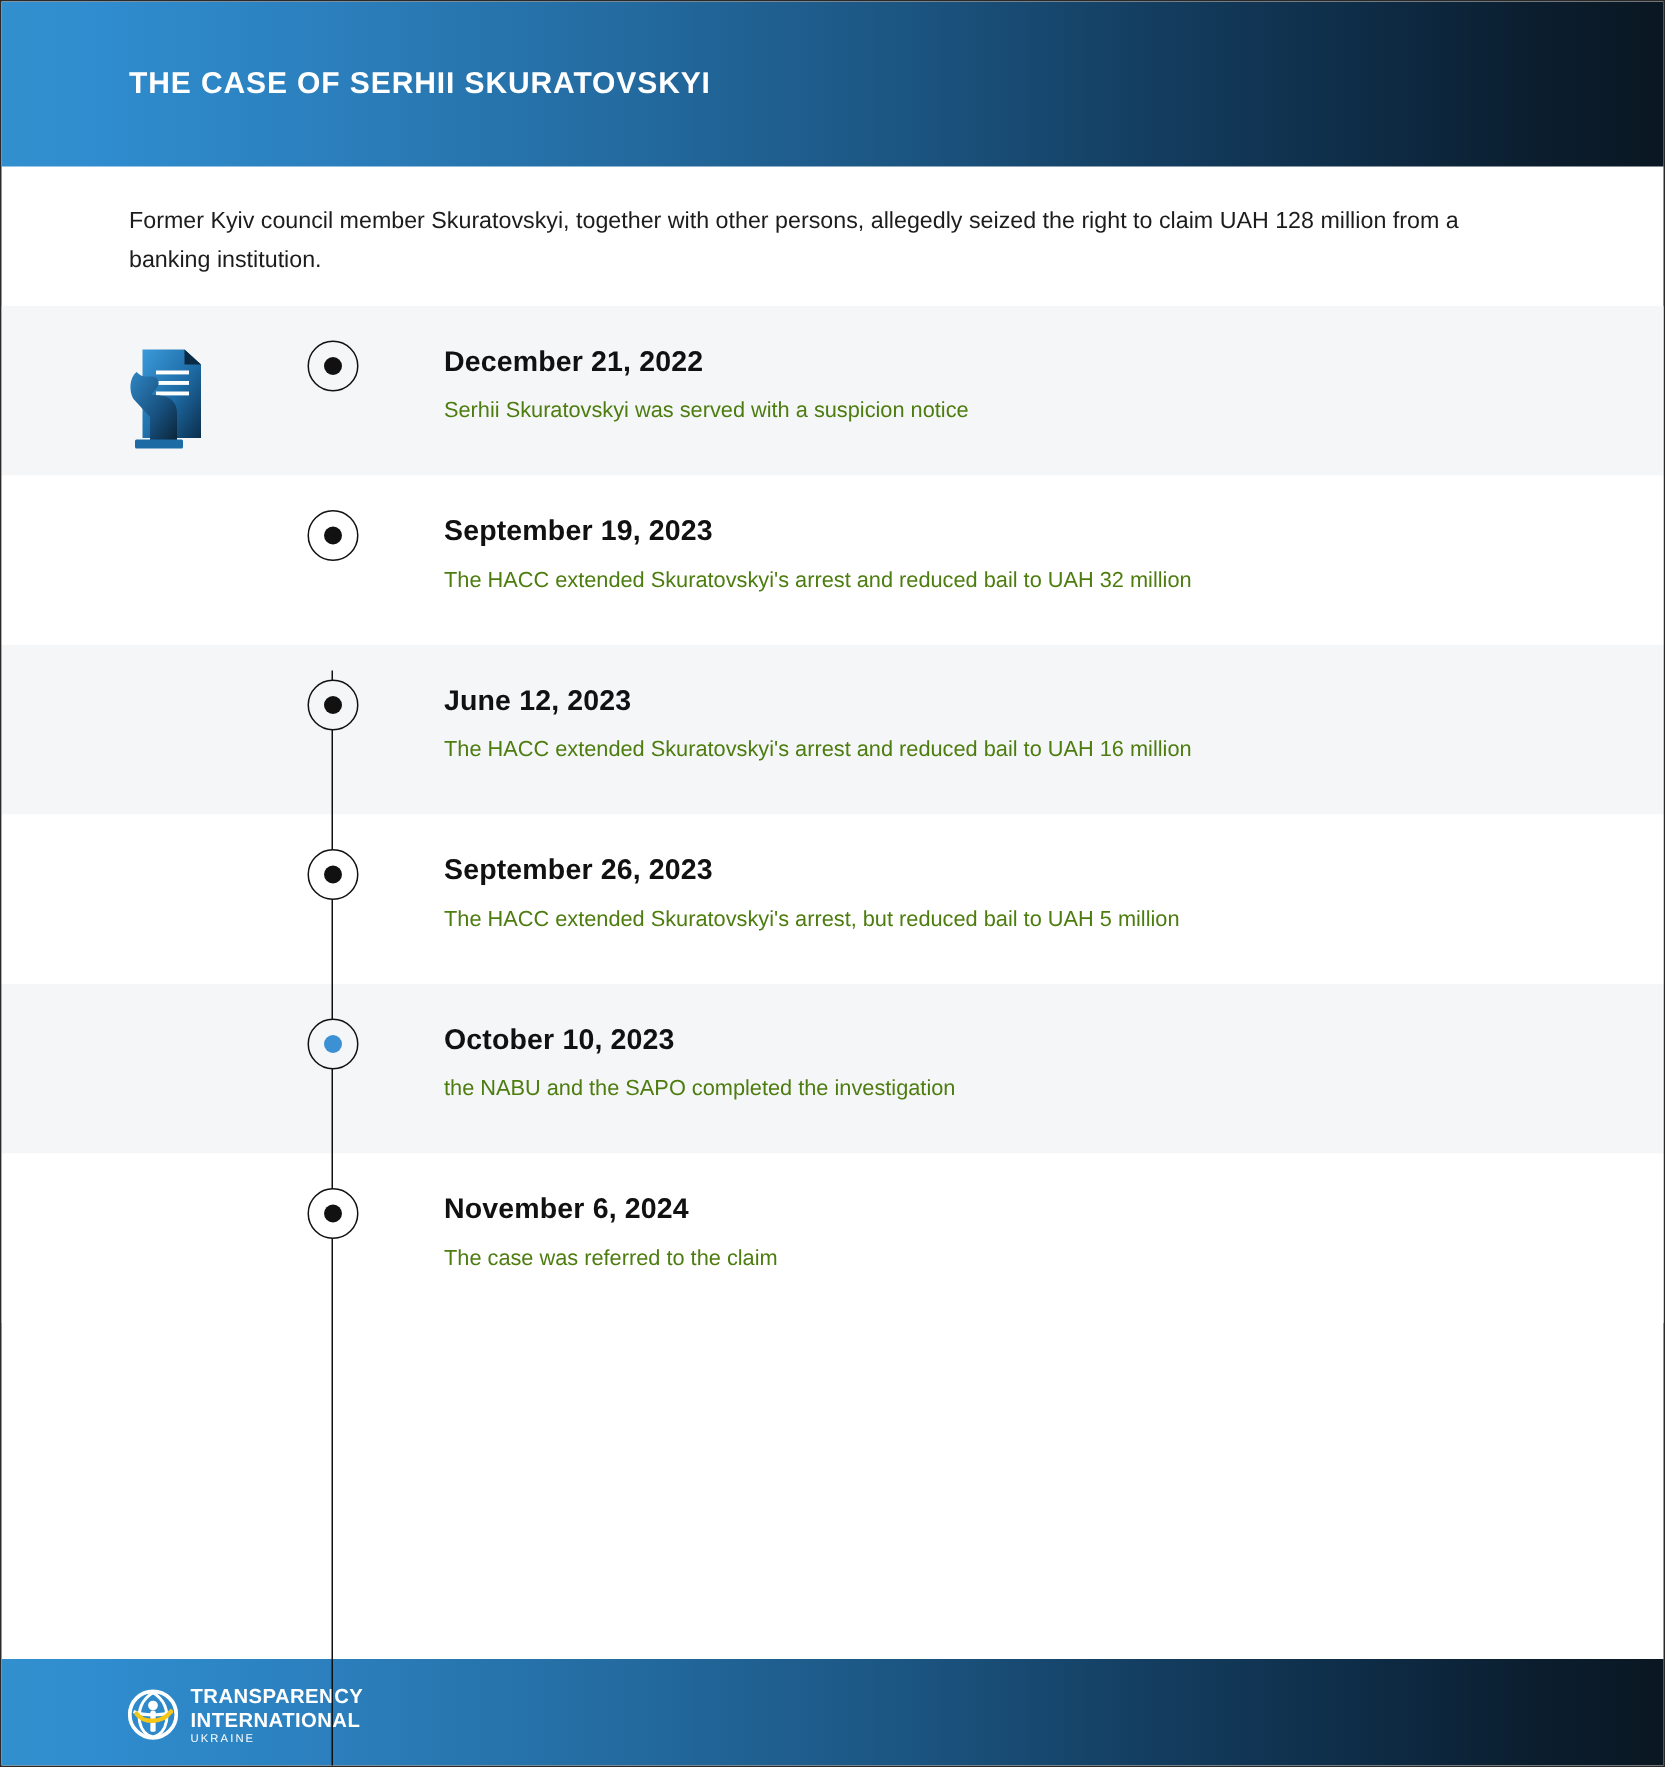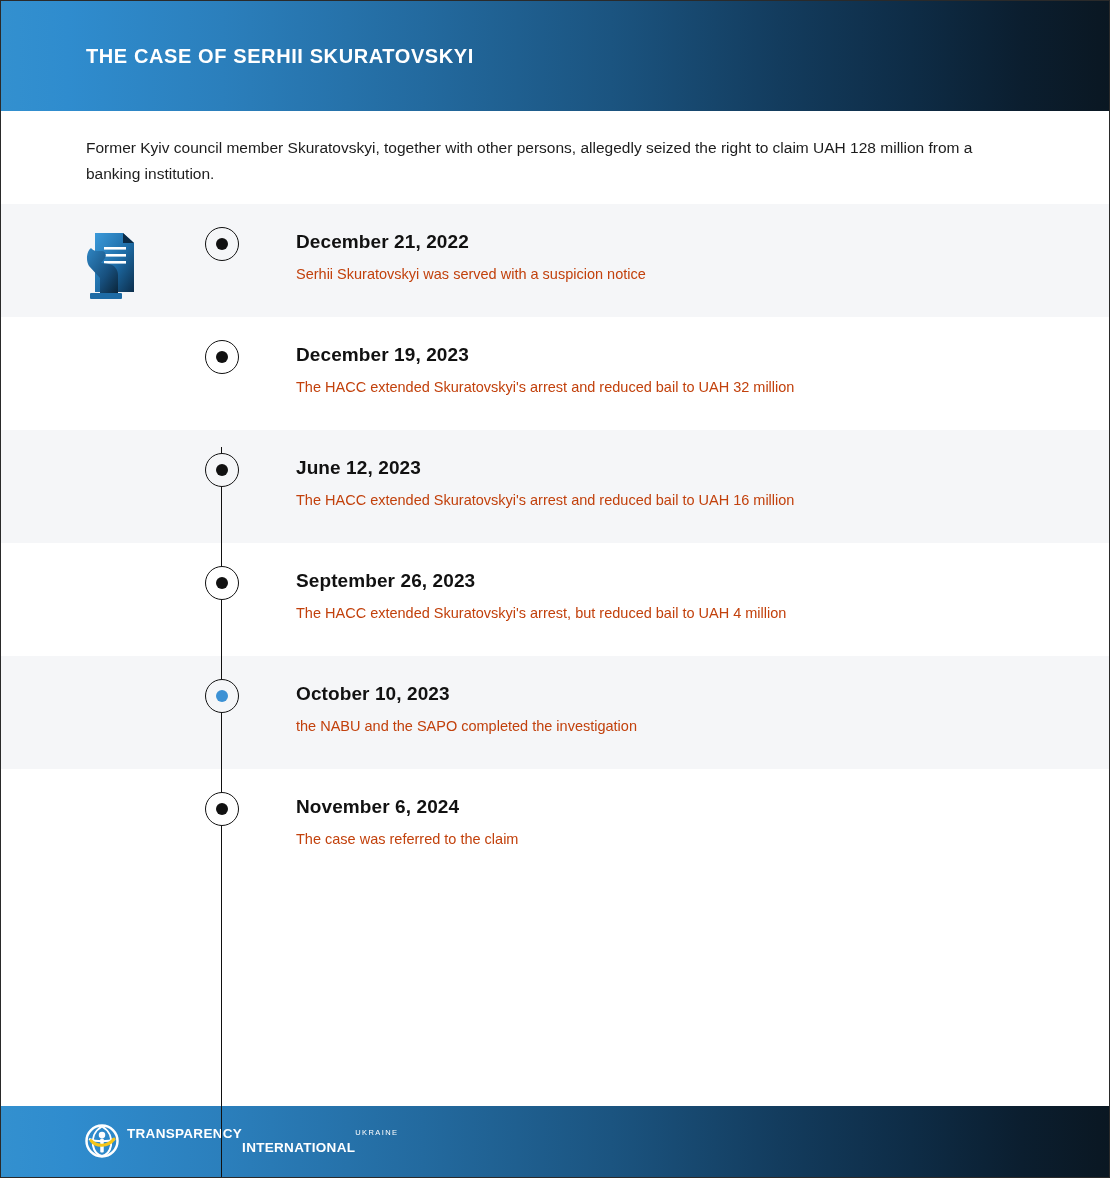--- a/index.html
+++ b/index.html
@@ -123,21 +123,21 @@
     font-weight: bold;
     color: #111111;
     letter-spacing: 0.1px;
     white-space: nowrap;
   }
   .trow-desc {
     position: absolute;
     left: 295px;
     top: 62px;
     font-size: 14.5px;
-    color: #c2410c;
+    color: #4d7c0f;
     white-space: nowrap;
   }
 
   
   .doc-icon {
     position: absolute;
     left: 80px;
     top: 24px;
     width: 60px;
     height: 78px;
@@ -164,28 +164,28 @@
   }
   .logo-block {
     position: absolute;
     left: 84px;
     top: 18px;
     display: flex;
     align-items: center;
     gap: 8px;
   }
   .logo-mark { width: 34px; height: 34px; display:block; }
-  .logo-text { display: flex; flex-direction: row; line-height: 1; }
+  .logo-text { display: flex; flex-direction: column; line-height: 1; }
   .logo-l1, .logo-l2 {
     color: #ffffff;
     font-size: 13.5px;
     font-weight: bold;
     letter-spacing: 0.3px;
   }
-  .logo-l2 { margin-top: 14px; }
+  .logo-l2 { margin-top: 2px; }
   .logo-l3 {
     color: #ffffff;
     font-size: 7.5px;
     font-weight: normal;
     letter-spacing: 1.4px;
     margin-top: 2px;
   }
 </style>
 </head>
 <body>
@@ -231,38 +231,38 @@
             <div class="dot-inner"></div>
           </div>
           <div class="trow-date">December 21, 2022</div>
           <div class="trow-desc">Serhii Skuratovskyi was served with a suspicion notice</div>
         </div>
         <div class="trow">
           <div class="dot-wrap">
             <div class="dot-outer"></div>
             <div class="dot-inner"></div>
           </div>
-          <div class="trow-date">December 19, 2023</div>
+          <div class="trow-date">September 19, 2023</div>
           <div class="trow-desc">The HACC extended Skuratovskyi's arrest and reduced bail to UAH 32 million</div>
         </div>
         <div class="trow alt">
           <div class="dot-wrap">
             <div class="dot-outer"></div>
             <div class="dot-inner"></div>
           </div>
           <div class="trow-date">June 12, 2023</div>
           <div class="trow-desc">The HACC extended Skuratovskyi's arrest and reduced bail to UAH 16 million</div>
         </div>
         <div class="trow">
           <div class="dot-wrap">
             <div class="dot-outer"></div>
             <div class="dot-inner"></div>
           </div>
           <div class="trow-date">September 26, 2023</div>
-          <div class="trow-desc">The HACC extended Skuratovskyi's arrest, but reduced bail to UAH 4 million</div>
+          <div class="trow-desc">The HACC extended Skuratovskyi's arrest, but reduced bail to UAH 5 million</div>
         </div>
         <div class="trow alt">
           <div class="dot-wrap">
             <div class="dot-outer"></div>
             <div class="dot-inner accent"></div>
           </div>
           <div class="trow-date">October 10, 2023</div>
           <div class="trow-desc">the NABU and the SAPO completed the investigation</div>
         </div>
         <div class="trow">

